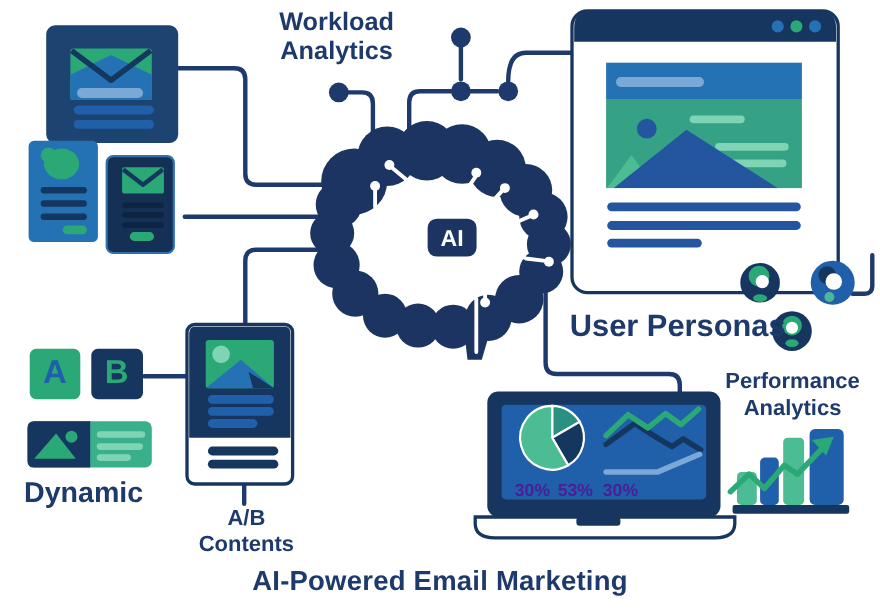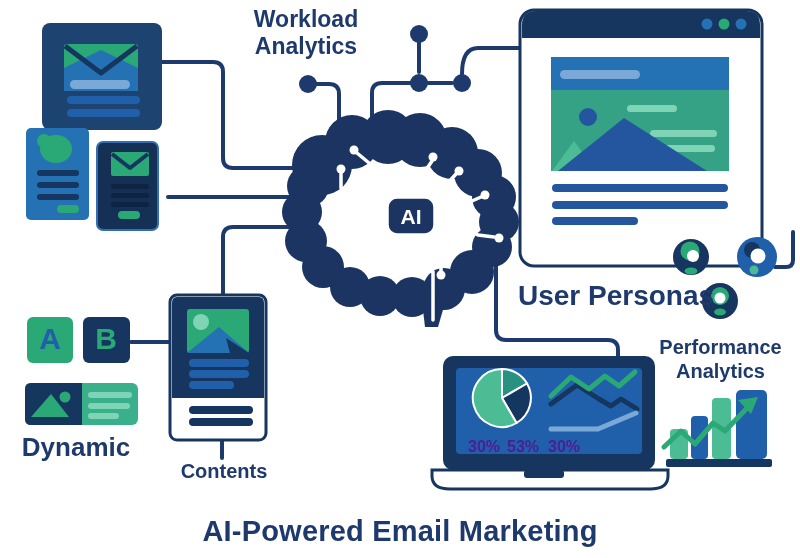--- a/index.html
+++ b/index.html
@@ -7,21 +7,21 @@
          font-family:"Liberation Sans","DejaVu Sans",sans-serif;}
   #art{position:absolute;left:0;top:0;}
   .lbl{position:absolute;color:#1e3a6d;font-weight:bold;text-align:center;line-height:1.18;}
   .lbl div{white-space:nowrap;}
   .w-label{left:222px;top:6px;width:168px;font-size:23px;}
   .pe-label{left:23px;top:243px;width:145px;font-size:20px;}
   .up-label{left:518px;top:279px;width:170px;font-size:28px;}
   .pa-label{left:638px;top:336px;width:165px;font-size:20px;}
   .dc-label{left:10px;top:432px;width:132px;font-size:26px;}
   .ab-label{left:178px;top:460px;width:92px;font-size:20px;}
-  .main-title{left:0;top:514px;width:800px;font-size:29px;letter-spacing:.2px;}
+  .main-title{left:0;top:514px;width:800px;font-size:25px;letter-spacing:.2px;}
   .blk-letter{position:absolute;width:46px;height:46px;display:flex;align-items:center;
               justify-content:center;font-size:30px;font-weight:bold;}
   .letter-a{left:27px;top:316px;color:#2060aa;}
   .letter-b{left:83px;top:316px;color:#2aa876;}
   .pct{position:absolute;top:438px;color:#4c1d95;font-size:16px;font-weight:bold;}
   .pct1{left:468px;} .pct2{left:507px;} .pct3{left:548px;}
 </style>
 </head>
 <body>
 
@@ -245,20 +245,21 @@
 <div class="lbl pa-label">
   <div>Performance</div>
   <div>Analytics</div>
 </div>
 
 <div class="lbl dc-label">
   <div>Dynamic</div>
 </div>
 
 <div class="lbl ab-label">
+  <div>A/B</div>
   <div>Contents</div>
 </div>
 
 <div class="blk-letter letter-a">A</div>
 <div class="blk-letter letter-b">B</div>
 
 <span class="pct pct1">30%</span>
 <span class="pct pct2">53%</span>
 <span class="pct pct3">30%</span>
 

